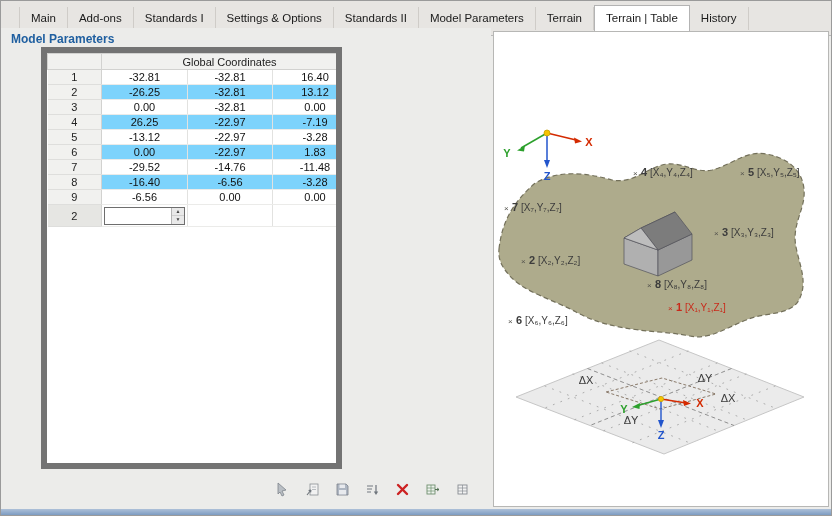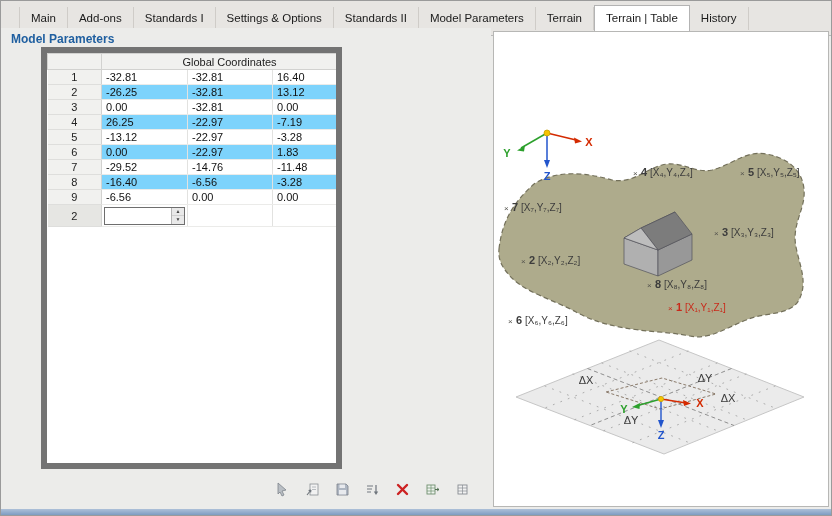--- a/index.html
+++ b/index.html
@@ -36,21 +36,21 @@
     height:16px; color:#222; text-align:center; padding:0 3px;
   }
   table.coords td {
     height:15px; padding:0 4px;
     border-right:1px solid #e2e2e0; border-bottom:1px solid #ebebe9;
   }
   td.c-no {
     background:#f1f1ef; text-align:center; color:#222;
     border-right:1px solid #d2d2d0 !important; border-bottom:1px solid #dededc !important;
   }
-  td.c-num { text-align:left; color:#111; background:#ffffff; }
+  td.c-num { text-align:center; color:#111; background:#ffffff; }
   tr.alt td.c-num { background:#7dd3fc; }
   td.c-extra { background:#f4f4f2; }
   tr.edit-row td { height:22px; }
   tr.edit-row td.c-no { background:#e6e6e3; }
   .spinbox { position:relative; height:18px; border:1px solid #6e6e6e; background:#fff; }
   .spinbox input {
     position:absolute; left:0; top:0; width:100%; height:100%;
     border:none; outline:none; padding:0 15px 0 3px; font-size:11px;
     font-family:"Liberation Sans","DejaVu Sans",sans-serif;
   }

